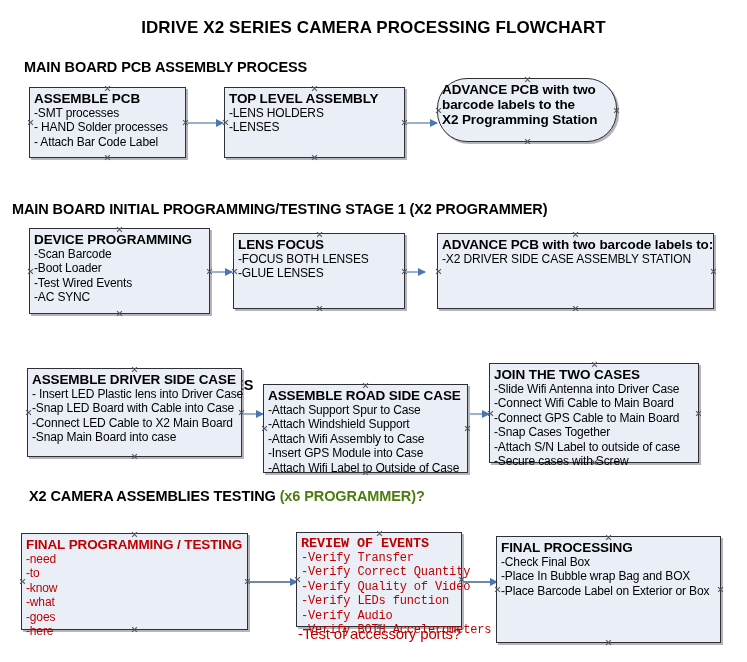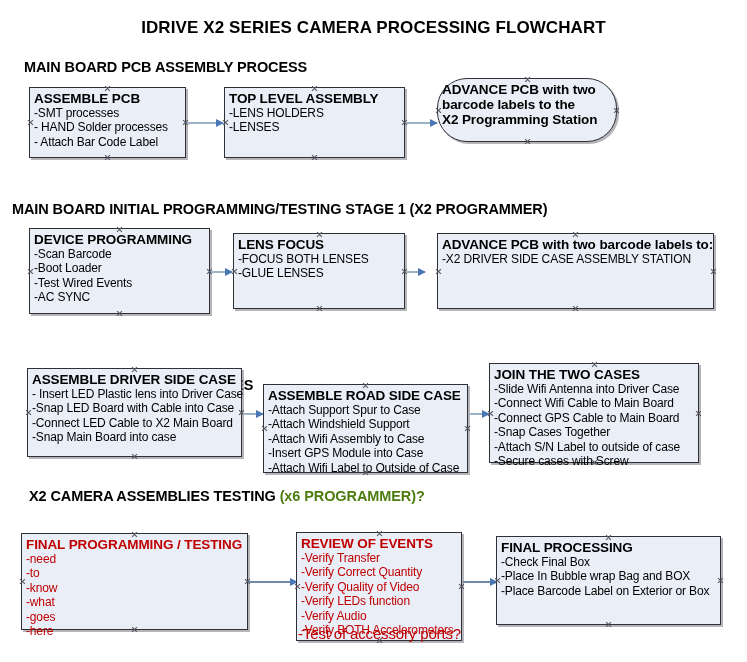--- a/index.html
+++ b/index.html
@@ -312,21 +312,21 @@
     <span class="handle" style="left:50%; top:100%;"></span>
     <span class="handle" style="left:0; top:50%;"></span>
     <span class="handle" style="left:100%; top:50%;"></span>
   </div>
 
   <div class="arrow dark" style="left:249px; top:580px; width:48px;">
     <span class="shaft"></span>
     <span class="head"></span>
   </div>
 
-  <div class="box red" style="left:296px; top:532px; width:166px; height:109px;">
+  <div class="box red" style="left:296px; top:532px; width:166px; height:95px;font-family:Liberation Mono, monospace;">
     <div class="box-inner">
       <div class="box-title">REVIEW OF EVENTS</div>
       <div class="box-line">-Verify Transfer</div>
       <div class="box-line">-Verify Correct Quantity</div>
       <div class="box-line">-Verify Quality of Video</div>
       <div class="box-line">-Verify LEDs function</div>
       <div class="box-line">-Verify Audio</div>
       <div class="box-line">-Verify BOTH Accelerometers</div>
     </div>
     <span class="handle" style="left:50%; top:0;"></span>
@@ -335,21 +335,21 @@
     <span class="handle" style="left:100%; top:50%;"></span>
   </div>
 
   <div class="overflow-line" style="left:298px; top:627px;">-Test of accessory ports?</div>
 
   <div class="arrow dark" style="left:463px; top:580px; width:34px;">
     <span class="shaft"></span>
     <span class="head"></span>
   </div>
 
-  <div class="box" style="left:496px; top:536px; width:225px; height:89px;">
+  <div class="box" style="left:496px; top:536px; width:225px; height:107px;">
     <div class="box-inner">
       <div class="box-title">FINAL PROCESSING</div>
       <div class="box-line"> -Check Final Box</div>
       <div class="box-line">-Place In Bubble wrap Bag and BOX</div>
       <div class="box-line">-Place Barcode Label on Exterior or Box</div>
     </div>
     <span class="handle" style="left:50%; top:0;"></span>
     <span class="handle" style="left:50%; top:100%;"></span>
     <span class="handle" style="left:0; top:50%;"></span>
     <span class="handle" style="left:100%; top:50%;"></span>

